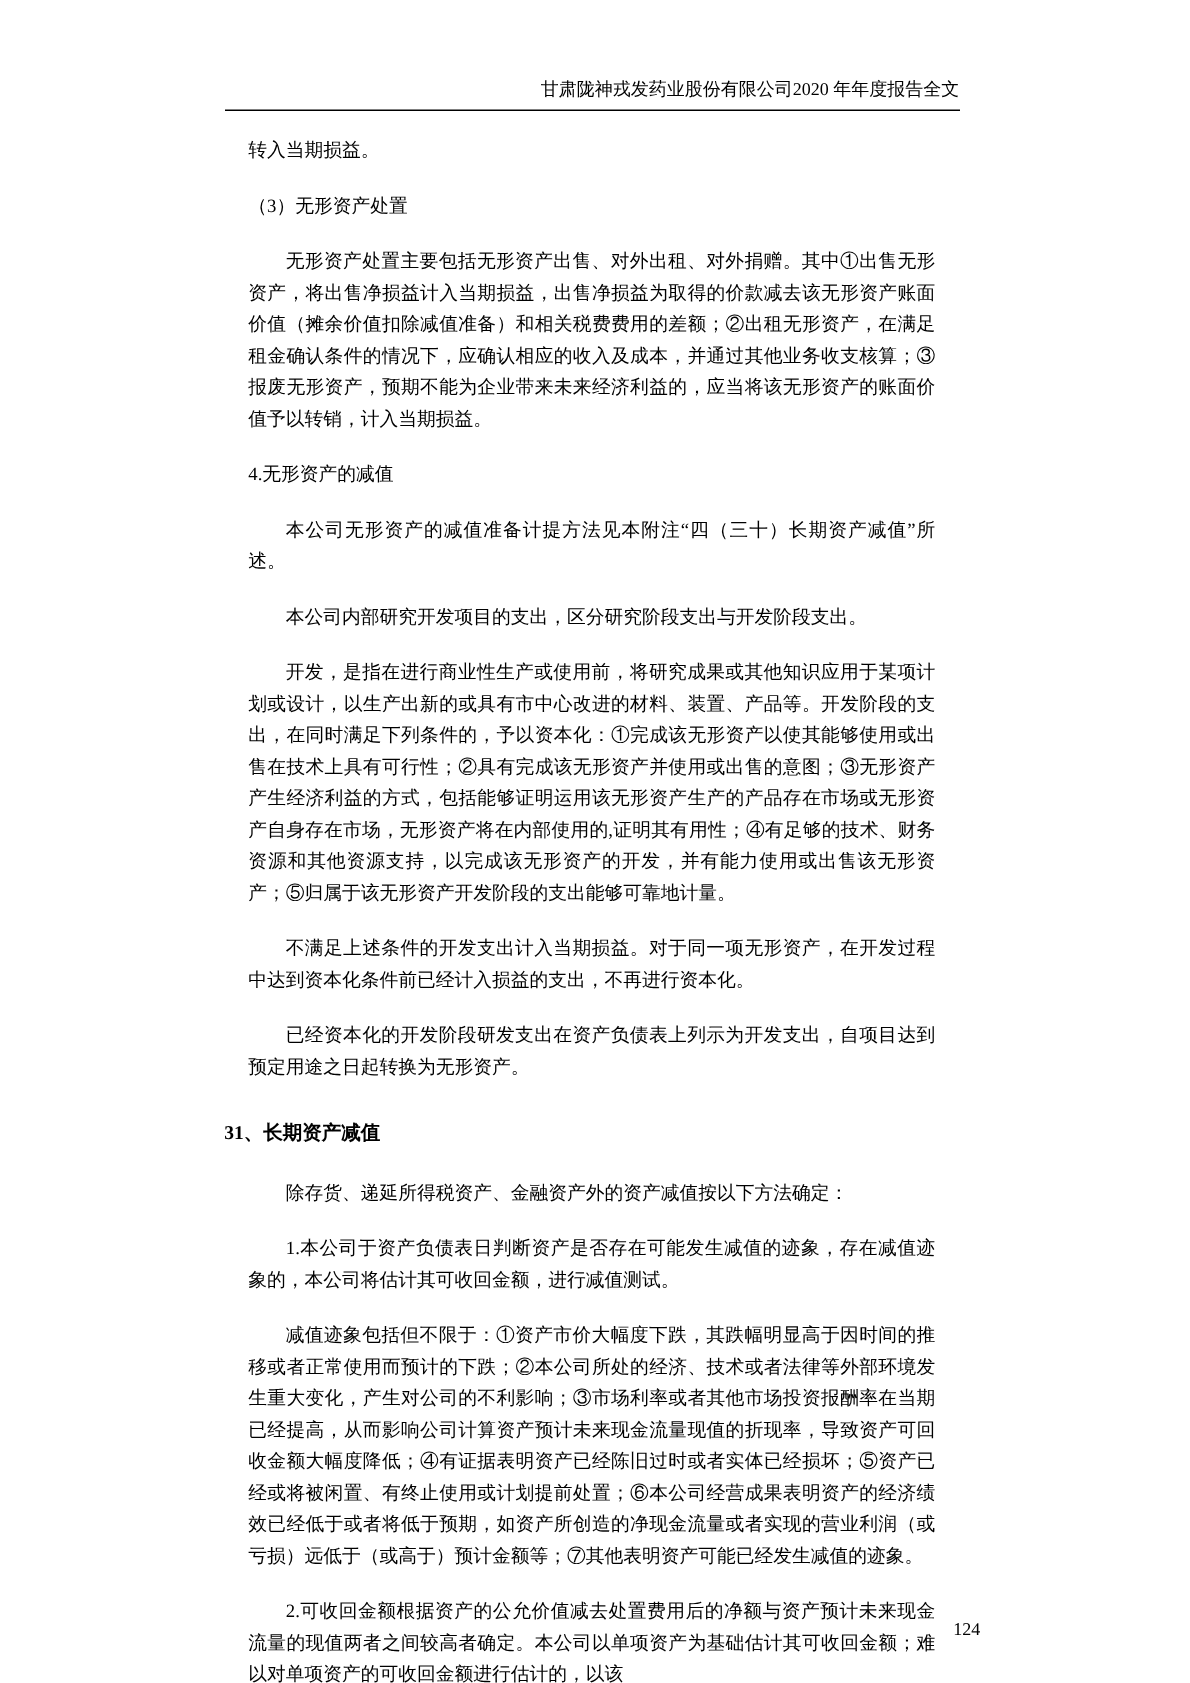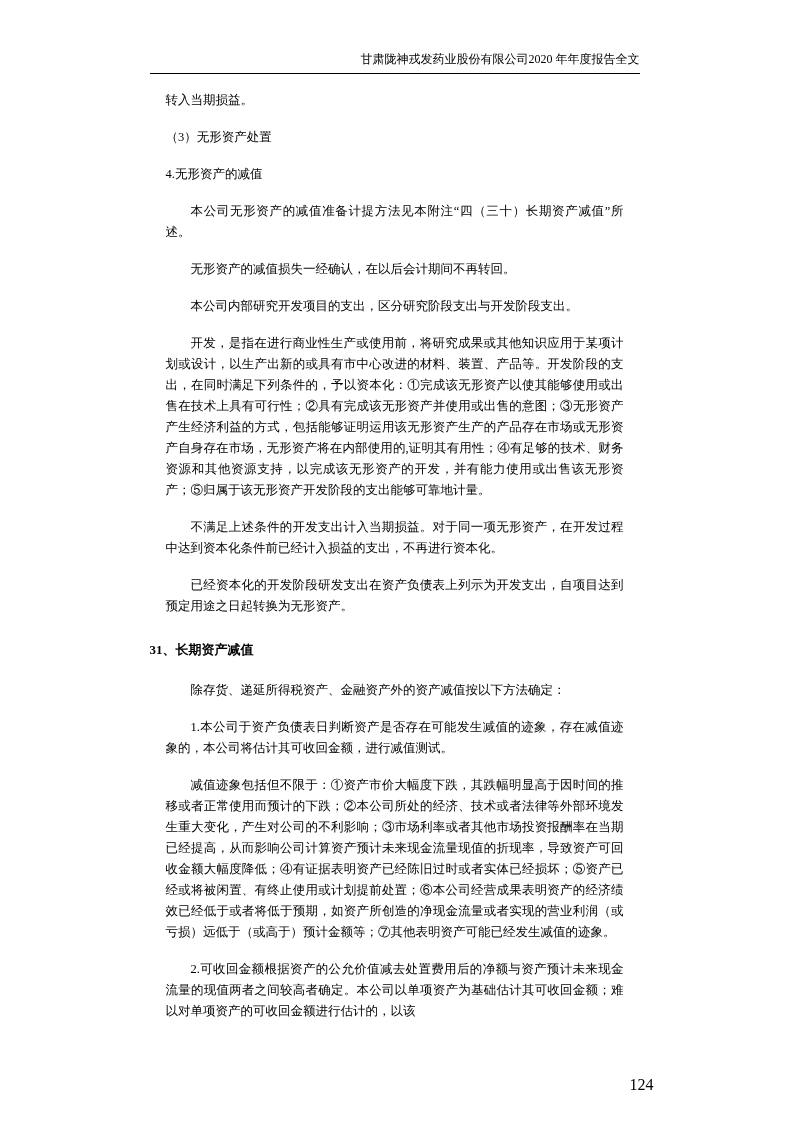--- a/index.html
+++ b/index.html
@@ -44,39 +44,39 @@
   }
   .heading {
     margin: 22px 0 20px 0;
     font-weight: bold;
     font-size: 13px;
   }
   .footer {
     position: absolute;
     right: 58px;
     bottom: 28px;
-    font-size: 16px;
+    font-size: 12px;
     margin-top: 46px;
   }
 </style>
 </head>
 <body>
 
 <div class="page">
 
   <div class="header">
     <div class="header-title">甘肃陇神戎发药业股份有限公司2020 年年度报告全文</div>
   </div>
 
   <div class="body-text">
     <p class="para">转入当期损益。</p>
     <p class="para">（3）无形资产处置</p>
+    <p class="para indent">无形资产处置主要包括无形资产出售、对外出租、对外捐赠。其中①出售无形资产，将出售净损益计入当期损益，出售净损益为取得的价款减去该无形资产账面价值（摊余价值扣除减值准备）和相关税费费用的差额；②出租无形资产，在满足租金确认条件的情况下，应确认相应的收入及成本，并通过其他业务收支核算；③报废无形资产，预期不能为企业带来未来经济利益的，应当将该无形资产的账面价值予以转销，计入当期损益。</p>
     <p class="para">4.无形资产的减值</p>
     <p class="para indent">本公司无形资产的减值准备计提方法见本附注“四（三十）长期资产减值”所述。</p>
-    <p class="para indent">无形资产的减值损失一经确认，在以后会计期间不再转回。</p>
     <p class="para indent">本公司内部研究开发项目的支出，区分研究阶段支出与开发阶段支出。</p>
     <p class="para indent">开发，是指在进行商业性生产或使用前，将研究成果或其他知识应用于某项计划或设计，以生产出新的或具有市中心改进的材料、装置、产品等。开发阶段的支出，在同时满足下列条件的，予以资本化：①完成该无形资产以使其能够使用或出售在技术上具有可行性；②具有完成该无形资产并使用或出售的意图；③无形资产产生经济利益的方式，包括能够证明运用该无形资产生产的产品存在市场或无形资产自身存在市场，无形资产将在内部使用的,证明其有用性；④有足够的技术、财务资源和其他资源支持，以完成该无形资产的开发，并有能力使用或出售该无形资产；⑤归属于该无形资产开发阶段的支出能够可靠地计量。</p>
     <p class="para indent">不满足上述条件的开发支出计入当期损益。对于同一项无形资产，在开发过程中达到资本化条件前已经计入损益的支出，不再进行资本化。</p>
     <p class="para indent">已经资本化的开发阶段研发支出在资产负债表上列示为开发支出，自项目达到预定用途之日起转换为无形资产。</p>
     <h2 class="heading">31、长期资产减值</h2>
     <p class="para indent">除存货、递延所得税资产、金融资产外的资产减值按以下方法确定：</p>
     <p class="para indent">1.本公司于资产负债表日判断资产是否存在可能发生减值的迹象，存在减值迹象的，本公司将估计其可收回金额，进行减值测试。</p>
     <p class="para indent">减值迹象包括但不限于：①资产市价大幅度下跌，其跌幅明显高于因时间的推移或者正常使用而预计的下跌；②本公司所处的经济、技术或者法律等外部环境发生重大变化，产生对公司的不利影响；③市场利率或者其他市场投资报酬率在当期已经提高，从而影响公司计算资产预计未来现金流量现值的折现率，导致资产可回收金额大幅度降低；④有证据表明资产已经陈旧过时或者实体已经损坏；⑤资产已经或将被闲置、有终止使用或计划提前处置；⑥本公司经营成果表明资产的经济绩效已经低于或者将低于预期，如资产所创造的净现金流量或者实现的营业利润（或亏损）远低于（或高于）预计金额等；⑦其他表明资产可能已经发生减值的迹象。</p>
     <p class="para indent">2.可收回金额根据资产的公允价值减去处置费用后的净额与资产预计未来现金流量的现值两者之间较高者确定。本公司以单项资产为基础估计其可收回金额；难以对单项资产的可收回金额进行估计的，以该</p>
   </div>

